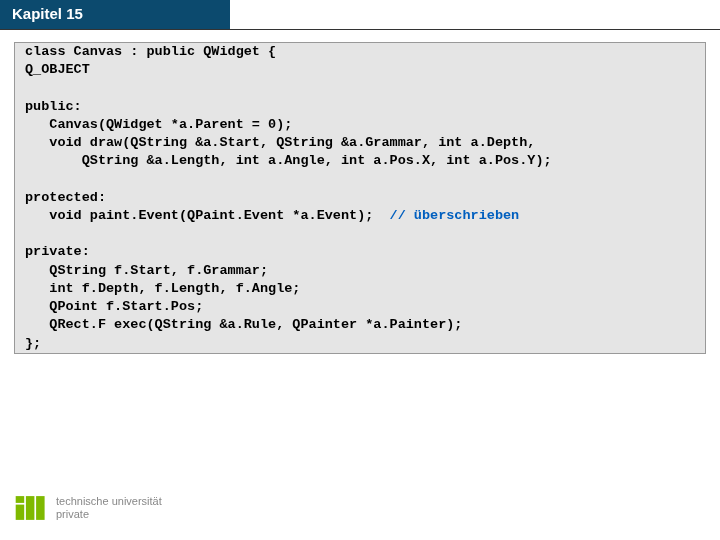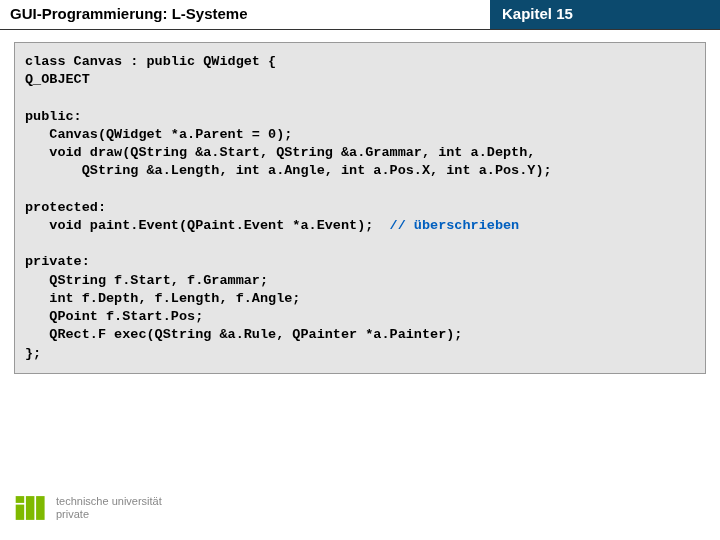--- a/index.html
+++ b/index.html
@@ -34,21 +34,21 @@
     padding: 5px 12px;
   }
   .code-block {
     margin: 12px 14px 0 14px;
     background: #e5e5e5;
     border: 1px solid #999;
     font-family: "Courier New", Courier, monospace;
     font-weight: bold;
     font-size: 13.5px;
     line-height: 1.35;
-    padding: 10px 10px;
+    padding: 0 10px;
     white-space: pre;
     color: #000;
   }
   .comment { color: #005fbf; }
   .footer {
     position: absolute;
     bottom: 0;
     left: 0;
     right: 0;
     height: 58px;
@@ -76,21 +76,20 @@
   }
   .footer-right .pnum {
     display: block;
     font-size: 11px;
   }
 </style>
 </head>
 <body>
 
 <div class="header">
-  <div class="header-left">GUI-Programmierung: L-Systeme</div>
   <div class="header-right">Kapitel 15</div>
 </div>
 
 <div class="code-block"><span>class Canvas : public QWidget {</span>
 <span>Q_OBJECT</span>
 
 <span>public:</span>
 <span>   Canvas(QWidget *a.Parent = 0);</span>
 <span>   void draw(QString &amp;a.Start, QString &amp;a.Grammar, int a.Depth,</span>
 <span>       QString &amp;a.Length, int a.Angle, int a.Pos.X, int a.Pos.Y);</span>

